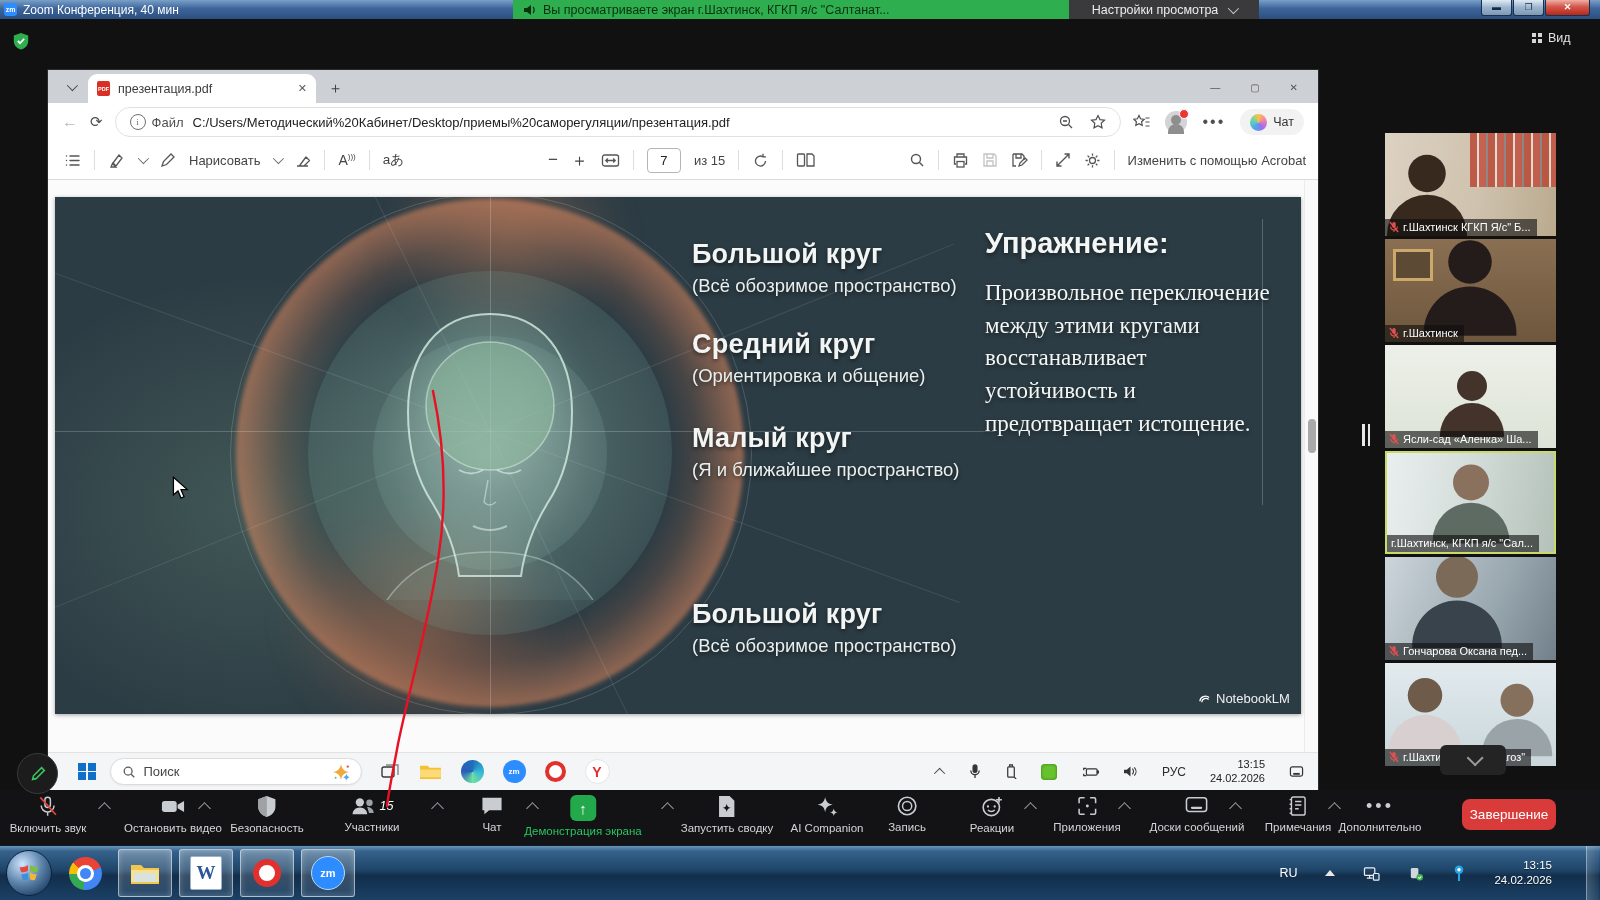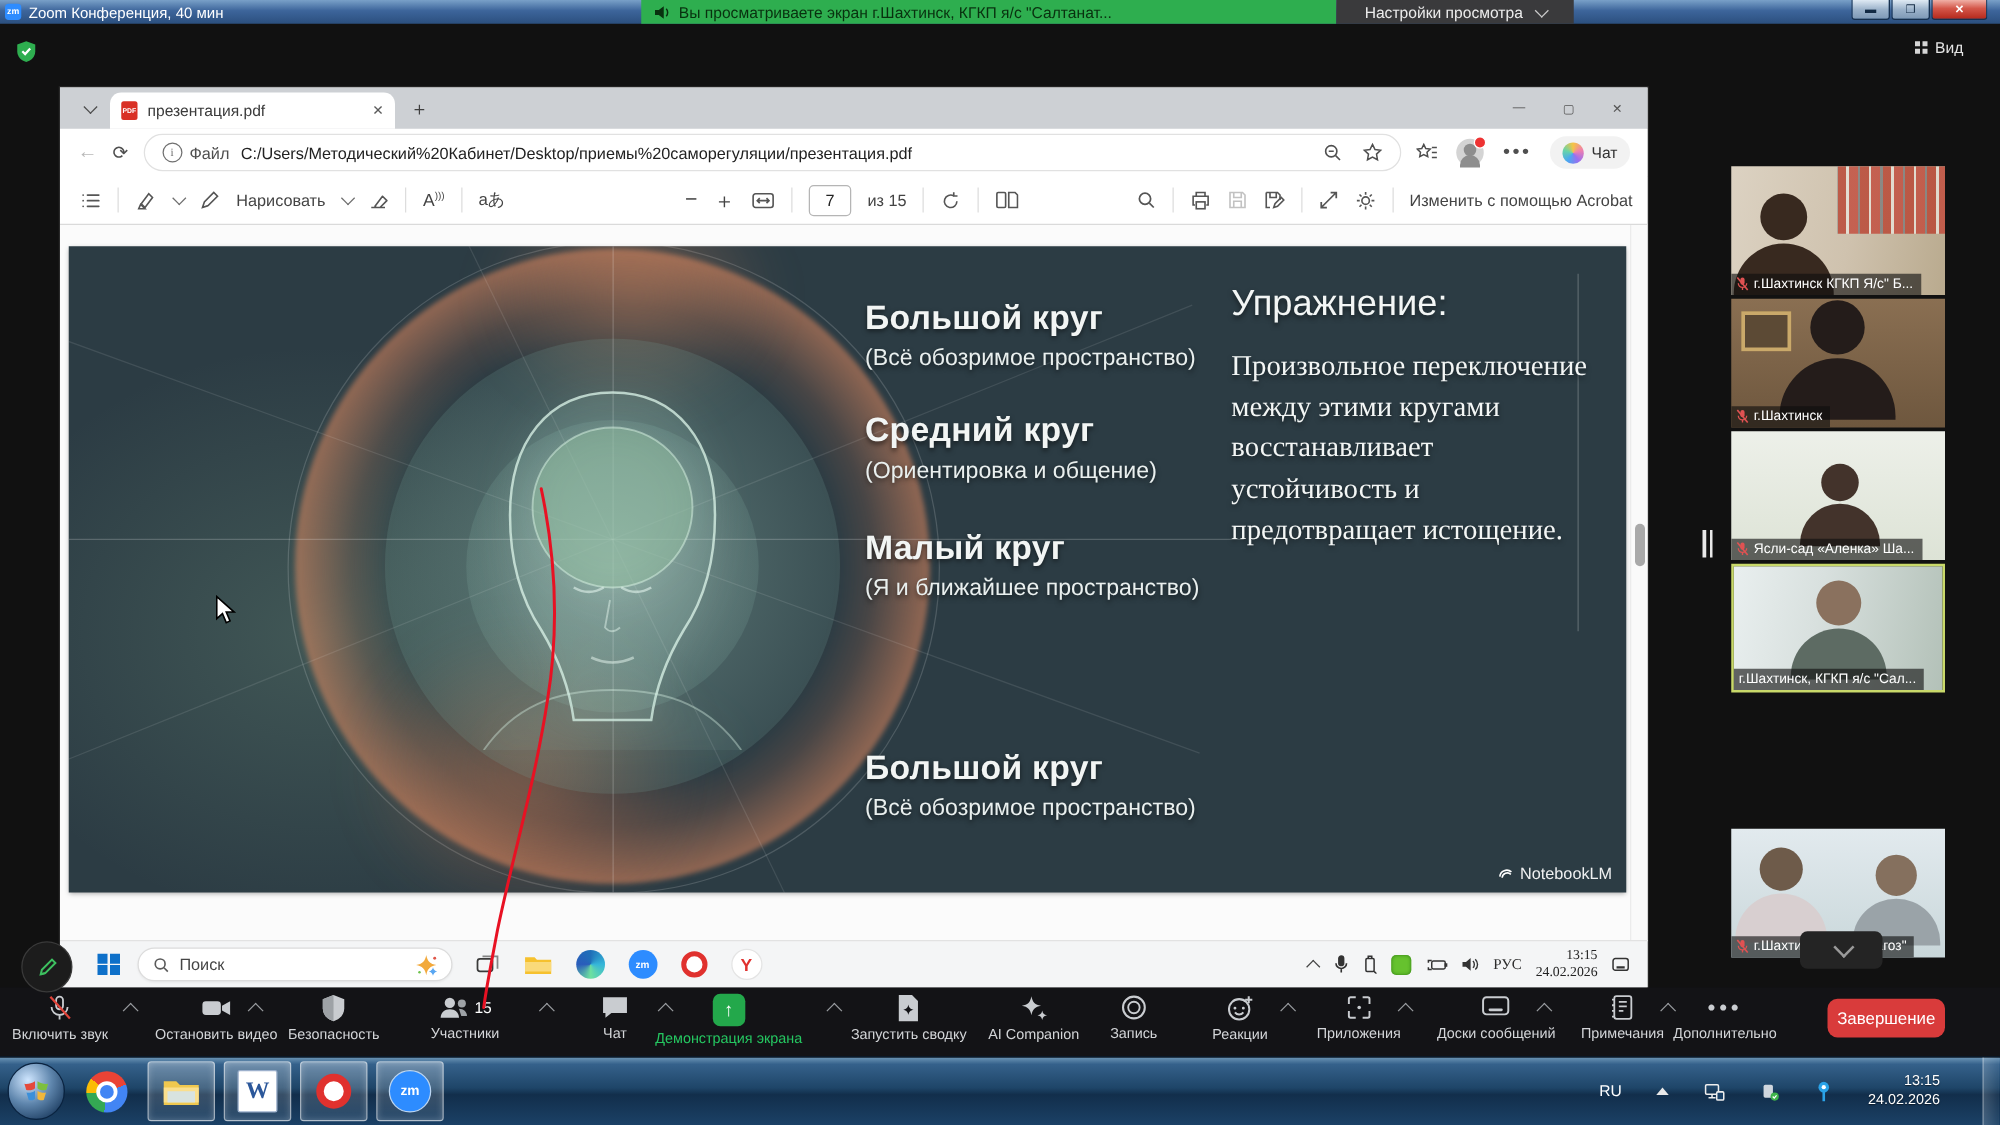--- a/index.html
+++ b/index.html
@@ -98,40 +98,40 @@
   .spoke{position:absolute;left:-65px;top:234px;width:1000px;height:1px;background:rgba(255,255,255,.10);transform-origin:500px 0;}
   .headsvg{position:absolute;left:320px;top:103px;filter:drop-shadow(0 0 14px rgba(180,230,210,.35));}
 
   .ring-item{position:absolute;left:637px;color:#f2f5f4;text-shadow:0 2px 4px rgba(0,0,0,.55);}
   .rtitle{font-size:27px;font-weight:bold;letter-spacing:.2px;}
   .rsub{font-size:18.5px;margin-top:5px;color:#e9efee;}
   .p0{top:42px;} .p1{top:132px;} .p2{top:226px;} .p3{top:316px;} .p4{top:402px;}
 
   .vline{position:absolute;left:1207px;top:22px;width:1px;height:286px;background:rgba(255,255,255,.22);}
   .exercise{position:absolute;left:930px;top:30px;width:300px;color:#f3f6f5;text-shadow:0 2px 4px rgba(0,0,0,.5);}
-  .ex-title{font-size:29px;font-weight:normal;}
+  .ex-title{font-size:29px;font-weight:bold;}
   .ex-body{margin-top:17px;font-family:"Liberation Serif",serif;font-size:23px;line-height:1.42;}
   .watermark{position:absolute;left:1143px;top:494px;display:flex;align-items:center;gap:5px;color:rgba(255,255,255,.92);font-size:13px;}
 
   
   .win11bar{position:absolute;left:0;bottom:0;width:100%;height:38px;background:#f4f5f6;border-top:1px solid #e2e2e2;
     display:flex;align-items:center;box-sizing:border-box;padding:0 14px 0 30px;}
   .w11-start{display:grid;grid-template-columns:8px 8px;grid-gap:1.5px;margin-right:14px;}
   .w11-start i{width:8px;height:8px;background:#0e70c9;display:block;}
   .searchpill{width:252px;height:27px;border:1px solid #dcdcdc;border-radius:14px;background:#fff;display:flex;
     align-items:center;gap:8px;padding:0 11px;box-sizing:border-box;font-size:13px;color:#454545;box-shadow:0 1px 2px rgba(0,0,0,.06);}
   .sp-spark{margin-left:auto;display:flex;}
   .w11-icons{display:flex;align-items:center;gap:19px;margin-left:18px;}
   .edge-orb{width:23px;height:23px;border-radius:50%;background:conic-gradient(#1f6fb8,#35b6d9,#6ee0a0,#2a5cbb,#1f6fb8);}
   .zm-orb{width:23px;height:23px;border-radius:50%;background:#2d8cff;color:#fff;font-size:8px;font-weight:bold;
     display:flex;align-items:center;justify-content:center;}
   .opera-orb{width:21px;height:21px;border-radius:50%;border:4px solid #e0312e;box-sizing:border-box;background:#fff;}
   .ya-orb{width:23px;height:23px;border-radius:50%;background:#fff;border:1px solid #e4e4e4;color:#e0312e;font-weight:bold;
     font-size:14px;display:flex;align-items:center;justify-content:center;}
-  .w11-tray{margin-left:auto;display:flex;align-items:center;gap:11px;color:#2c2c2c;font-size:12px;font-family:Liberation Serif, serif;}
+  .w11-tray{margin-left:auto;display:flex;align-items:center;gap:24px;color:#2c2c2c;font-size:12px;}
   .w11-clock{font-size:11px;line-height:1.25;text-align:right;color:#222;}
   .bug{width:16px;height:16px;border-radius:4px;background:#66c22e;box-shadow:inset 0 0 3px #2e7a12;}
 
   
   .thumb{position:absolute;left:1385px;width:171px;height:103px;background:#404040;overflow:hidden;}
   .thumb.active{border:2px solid #c9d96a;box-sizing:border-box;}
   .nb{position:absolute;left:0;bottom:0;display:flex;align-items:center;gap:4px;background:rgba(15,15,15,.62);
     color:#fff;font-size:11px;padding:2px 6px 3px 4px;max-width:100%;box-sizing:border-box;white-space:nowrap;overflow:hidden;}
   .pfig{position:absolute;}
   .pfig .h{width:30px;height:30px;border-radius:50%;background:var(--pc);margin:0 auto;}
@@ -558,20 +558,34 @@
   </div>
   <div class="thumb t4 active" style="top:451px">
     <div class="pfig" style="left:52px;top:18px;--pc:#5d6b63;transform:scale(1.2)">
         <div class="h" style="background:#8a715e"></div>
         <div class="b"></div>
       </div>
     <div class="nb">
       <span>г.Шахтинск, КГКП я/с "Сал...</span>
     </div>
   </div>
+  <div class="thumb t5" style="top:557px">
+    <div class="pfig" style="left:40px;top:12px;--pc:#39434c;transform:scale(1.4)">
+        <div class="h" style="background:#7b6a58"></div>
+        <div class="b"></div>
+      </div>
+    <div class="nb">
+      <svg width="10" height="12" viewBox="0 0 12 14">
+          <rect x="4" y="1" width="4" height="7" rx="2" fill="#e05252"></rect>
+          <path d="M2 6.5a4 4 0 0 0 8 0M6 10.5V13" stroke="#e05252" fill="none" stroke-width="1.3"></path>
+          <path d="M1 1l10 12" stroke="#e05252" stroke-width="1.6"></path>
+        </svg>
+      <span>Гончарова Оксана пед...</span>
+    </div>
+  </div>
   <div class="thumb t6" style="top:663px">
     <div class="pfig" style="left:8px;top:20px;--pc:#3d3430;transform:scale(1.15)">
         <div class="h" style="background:#6e5b4a"></div>
         <div class="b" style="background:#d8cfd0"></div>
       </div>
     <div class="pfig" style="left:100px;top:24px;--pc:#474140;transform:scale(1.1)">
         <div class="h" style="background:#85705e"></div>
         <div class="b" style="background:#9aa3a8"></div>
       </div>
     <div class="nb">
@@ -610,21 +624,21 @@
     </div>
     <span class="zchev" style="left:200px"></span>
     <div class="zbtn" style="left:267px">
       <svg width="21" height="23" viewBox="0 0 22 24">
           <path d="M11 1l9 3.5V12c0 5.5-4 9.5-9 11-5-1.5-9-5.5-9-11V4.5z" fill="#c9ccd0"></path>
           <path d="M11 1l0 22C6 21.5 2 17.5 2 12V4.5z" fill="#9ea2a6"></path>
         </svg>
       <span class="lbl">Безопасность</span>
     </div>
     <div class="zbtn" style="left:372px">
-      <div style="display:flex;align-items:center;">
+      <div style="display:flex;align-items:center;font-style:italic;">
         <svg width="26" height="22" viewBox="0 0 28 24">
             <circle cx="10" cy="8" r="4.5" fill="#c9ccd0"></circle>
             <path d="M2 21c0-4.5 3.5-7.5 8-7.5s8 3 8 7.5z" fill="#c9ccd0"></path>
             <circle cx="20.5" cy="8.5" r="3.5" fill="#9ea2a6"></circle>
             <path d="M18 13c4 0 7 2.6 7 6.5h-5" fill="#9ea2a6"></path>
           </svg>
         <span class="count">15</span>
       </div>
       <span class="lbl">Участники</span>
     </div>

